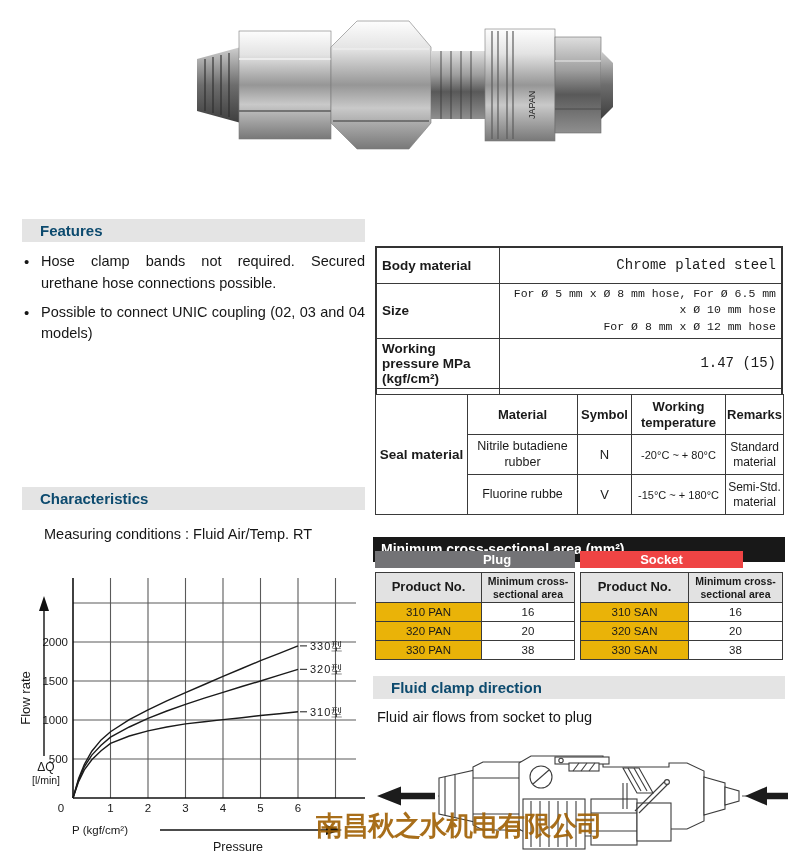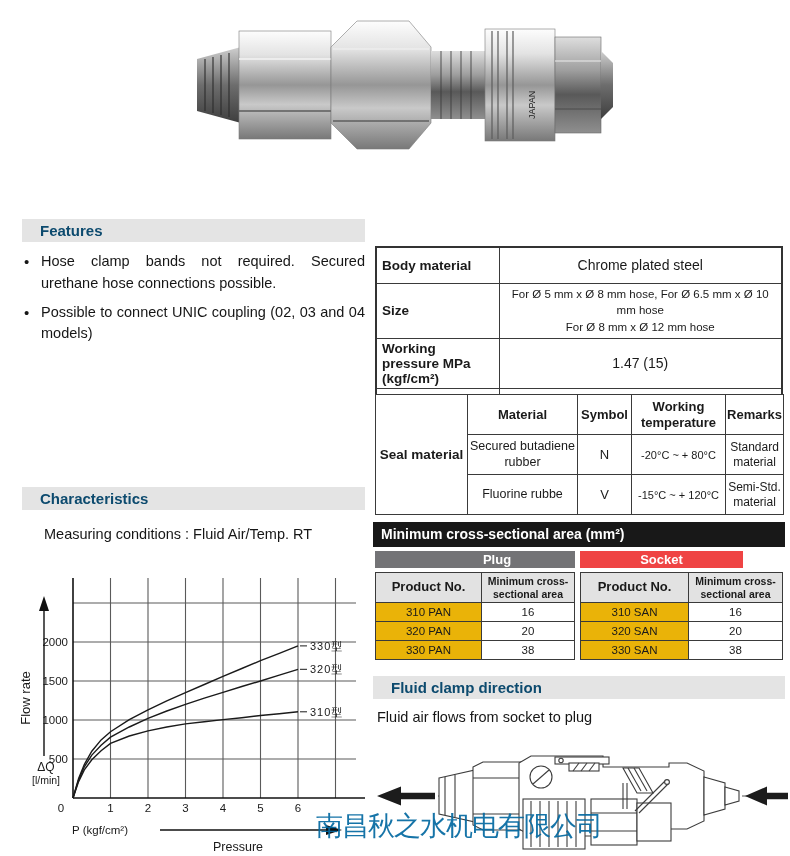--- a/index.html
+++ b/index.html
@@ -15,44 +15,44 @@
   .bullets { font-size:14.5px; line-height:1.5; color:#161616; }
   .bullet { display:flex; margin-bottom:7px; }
   .bullet .dot { width:17px; flex:0 0 17px; font-size:15px; }
   .bullet .txt { text-align:justify; }
 
   table { border-collapse:collapse; table-layout:fixed; background:#fff; }
   td, th { border:1px solid #3a3a3a; font-size:13px; vertical-align:middle; }
   .spec-table { border:2px solid #333; }
   .spec-table td { padding:2px 5px; }
   .spec-label { font-weight:bold; font-size:13.5px; text-align:left; }
-  .spec-value { text-align:center; font-size:14px; }
+  .spec-value { text-align:right; font-size:14px;font-family:Liberation Mono, monospace; }
   .spec-size { font-size:11.5px; line-height:1.45; }
 
   .seal-table { border:1.5px solid #333; }
   .seal-table th, .seal-table td { text-align:center; }
   .seal-head { font-weight:bold; font-size:13px; line-height:1.2; }
   .seal-rowhead { font-weight:bold; font-size:13.5px; line-height:1.6; }
   .seal-mat { font-size:12.5px; line-height:1.25; }
   .seal-sym { font-size:13px; }
   .seal-temp { font-size:11px; }
   .seal-rem { font-size:12px; line-height:1.25; }
 
-  .black-bar { background:#181818; color:#fff; height:25px; line-height:25px; font-weight:bold; font-size:14px; padding-left:8px; }
+  .black-bar { background:#181818; color:#fff; height:25px; line-height:25px; font-weight:bold; font-size:14px; padding-left:8px;margin-top:15px; }
   .gray-bar { color:#fff; font-weight:bold; font-size:13px; height:17px; line-height:17px; text-align:center; }
 
   .mini-table { border:1.5px solid #333; }
   .mini-table th { background:#e2e2e2; font-size:10.5px; line-height:1.15; height:30px; font-weight:bold; }
   .mini-table th.col-prod { font-size:13px; }
   .mini-table td { height:19px; text-align:center; font-size:11.5px; }
   .mini-table td.prod { background:#eab308; }
 
   .plain-text { font-size:14.5px; color:#161616; }
 
-  .watermark { font-weight:normal; font-size:27px; color:#0369a1; letter-spacing:-1px; white-space:nowrap; z-index:30; opacity:.92;text-align:center; }
+  .watermark { font-weight:bold; font-size:27px; color:#a16207; letter-spacing:-1px; white-space:nowrap; z-index:30; opacity:.92;text-align:center; }
 
   svg text { font-family:"Liberation Sans", sans-serif; fill:#1a1a1a; }
 </style>
 </head>
 <body>
 
 <div class="page">
 
   <svg class="abs" style="left:183px; top:13px;" width="430" height="142" viewBox="0 0 430 142">
     <defs>
@@ -163,29 +163,29 @@
       </colgroup>
     <tbody>
         <tr style="height:40px;">
       <td class="seal-rowhead" rowspan="3">Seal material</td>
       <th class="seal-head">Material</th>
       <th class="seal-head">Symbol</th>
       <th class="seal-head">Working temperature</th>
       <th class="seal-head">Remarks</th>
     </tr>
     <tr style="height:40px;">
-      <td class="seal-mat">Secured butadiene rubber</td>
+      <td class="seal-mat">Nitrile butadiene rubber</td>
       <td class="seal-sym">N</td>
       <td class="seal-temp">-20°C ~ + 80°C</td>
       <td class="seal-rem">Standard material</td>
     </tr>
     <tr style="height:40px;">
       <td class="seal-mat">Fluorine rubbe</td>
       <td class="seal-sym">V</td>
-      <td class="seal-temp">-15°C ~ + 120°C</td>
+      <td class="seal-temp">-15°C ~ + 180°C</td>
       <td class="seal-rem">Semi-Std. material</td>
     </tr>
   </tbody>
     </table>
 
   <div class="abs black-bar" style="left:373px; top:522px; width:412px;">Minimum cross-sectional area (mm²)</div>
 
   <div class="abs gray-bar" style="left:375px; top:551px; width:200px; background:#737376;padding-left:44px;">Plug</div>
   <div class="abs gray-bar" style="left:580px; top:551px; width:163px; background:#ef4444;">Socket</div>
 

